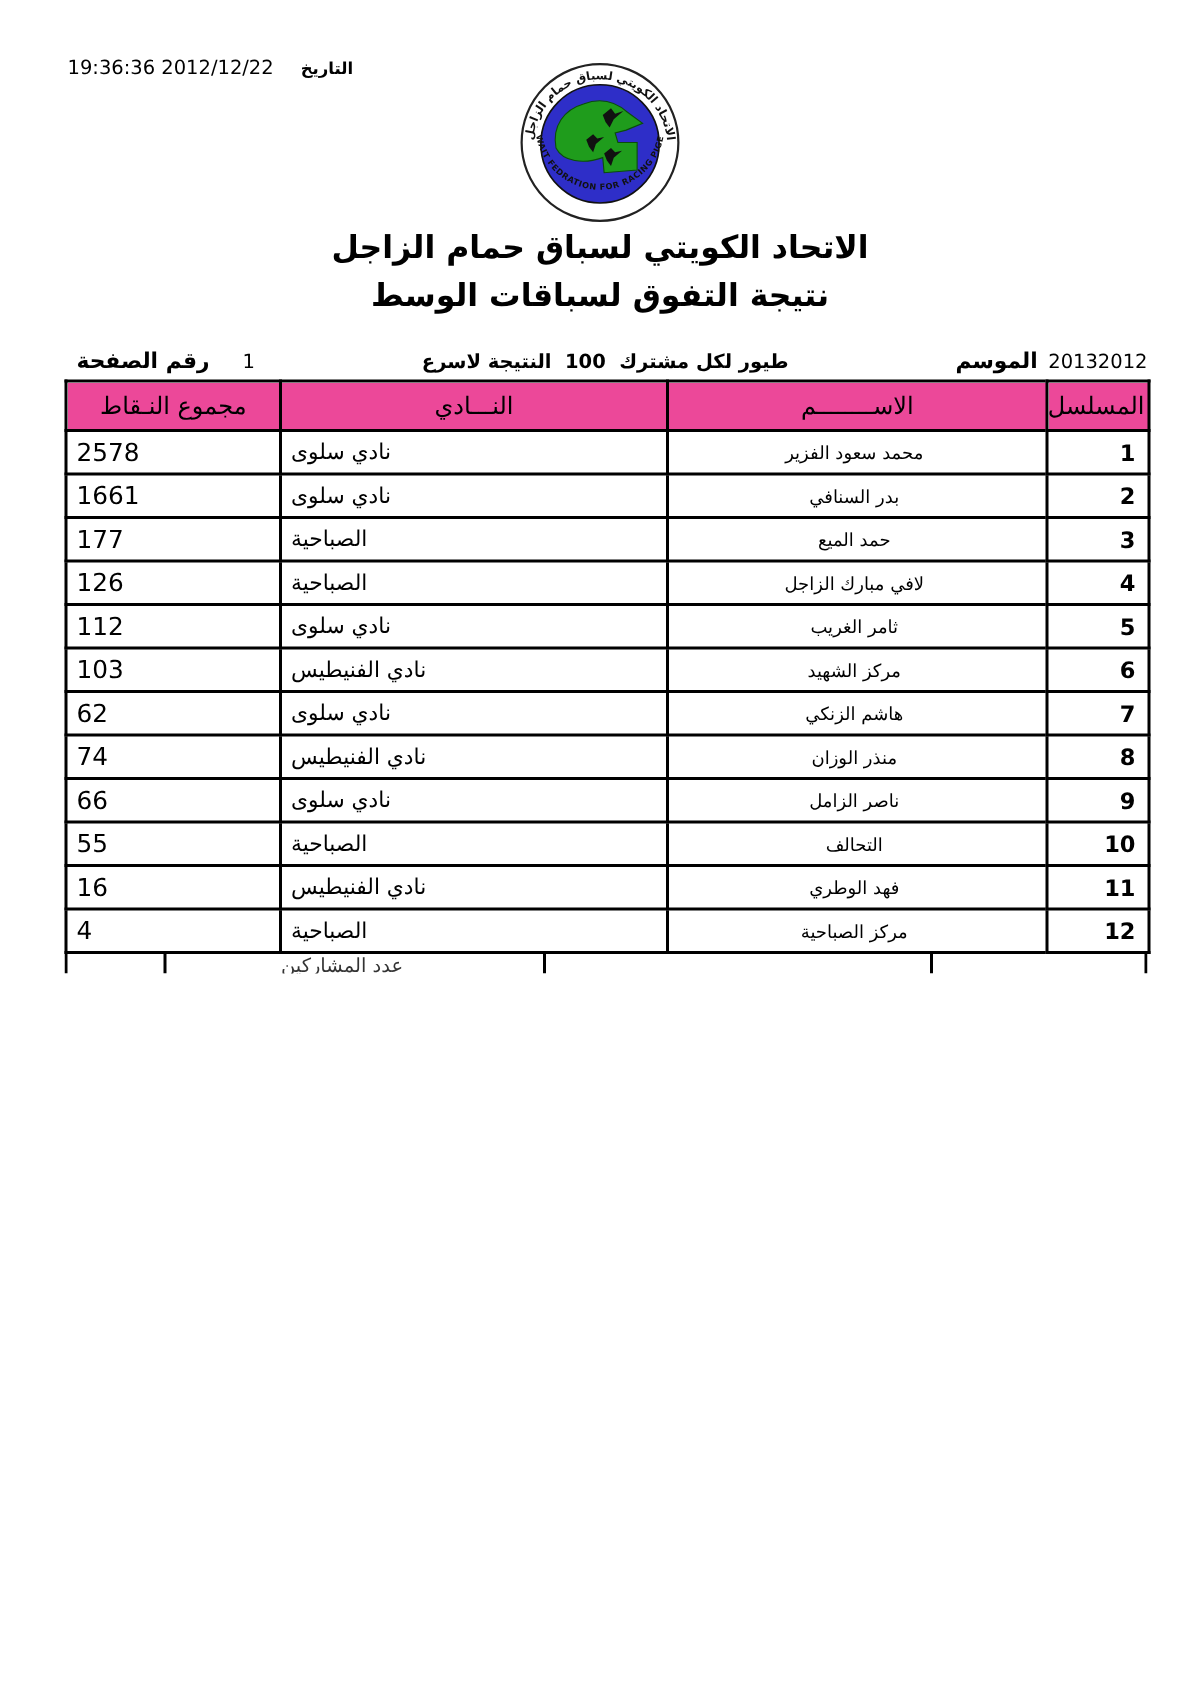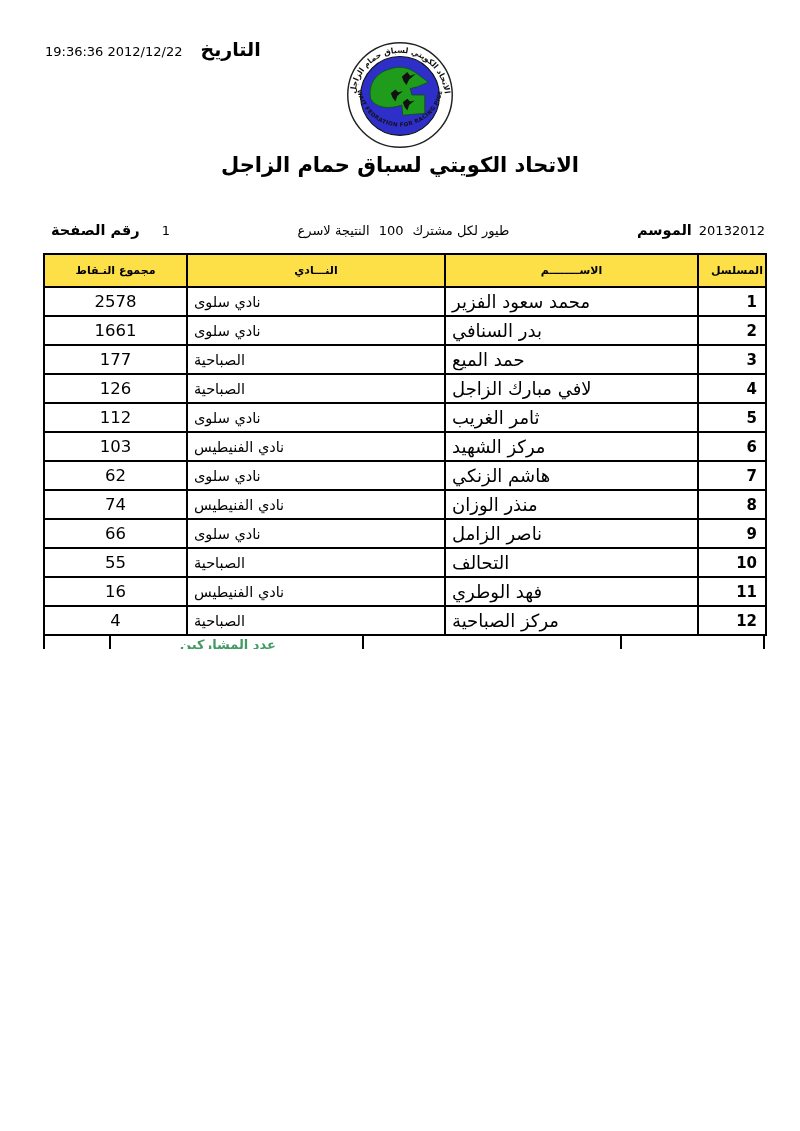--- a/index.html
+++ b/index.html
@@ -7,59 +7,59 @@
   body { font-family:"DejaVu Sans", sans-serif; color:#000; }
   #page {
     position:relative; width:800px; height:1051px; background:#ffffff;
     overflow:hidden; margin:0 auto;
   }
   
   #date-line {
     position:absolute; top:38px; left:45px; display:flex; align-items:baseline; gap:18px;
     font-size:13px;
   }
-  #date-line .label { font-weight:bold; font-size:19px; }
+  #date-line .label { font-weight:bold; font-size:11px; }
   
   #logo { position:absolute; top:40px; left:342px; width:116px; height:110px; }
   
   .title { position:absolute; left:0; width:800px; text-align:center; font-weight:bold; }
   #title1 { top:153px; font-size:21px; }
   #title2 { top:185px; font-size:21px; }
   
   #meta-row {
     position:absolute; top:222px; left:43px; width:722px; height:22px;
     display:flex; flex-direction:row-reverse; justify-content:space-between; align-items:baseline;
     font-size:13px;
   }
-  .meta-group { display:flex; flex-direction:row-reverse; align-items:baseline; gap:7px; direction:rtl; }
+  .meta-group { display:flex; flex-direction:row-reverse; align-items:baseline; gap:7px; direction:rtl;margin-top:11px; }
   .meta-group .bold { font-weight:bold; font-size:14.5px; }
-  #meta-center { gap:9px; }
+  #meta-center { gap:9px;font-weight:bold; }
   #meta-page { gap:22px; padding-left:8px; }
   
   #results-table-wrap { position:absolute; top:253px; left:43px; width:724px; direction:rtl; }
   table { border-collapse:collapse; width:722px; table-layout:fixed; }
   th, td { border:2px solid #000; overflow:hidden; white-space:nowrap; }
   thead th {
-    background:#fde047; height:33px; font-size:11px; font-weight:bold;
+    background:#ec4899; height:33px; font-size:16px; font-weight:normal;
     text-align:center; padding:2px 4px;
   }
   thead th.h-serial { text-align:right; padding-right:2px; }
   tbody td { height:29px; font-size:14px; padding:1px 6px; background:#fff; }
   td.cell-serial { text-align:left; font-weight:bold; font-size:15px; direction:ltr; padding-right:8px; text-align:right; }
-  td.cell-name  { text-align:left; padding-right:10px; font-size:18px; }
+  td.cell-name  { text-align:center; padding-right:10px; font-size:12px; }
   td.cell-club  { text-align:left; font-size:14.5px; }
-  td.cell-points{ text-align:center; font-size:16.5px; direction:ltr; font-weight:500; }
+  td.cell-points{ font-size:16.5px; direction:ltr; font-weight:500; }
   
   #partial-row {
     position:absolute; top:636px; left:43px; width:722px; height:13px; overflow:hidden;
   }
   #partial-row .vline { position:absolute; top:0; bottom:0; width:2px; background:#000; }
   #partial-row .ptext {
     position:absolute; top:1px; left:100px; width:170px; text-align:center;
-    font-size:13px; color:#15803d; font-weight:bold; opacity:.8;
+    font-size:13px; color:#000000; font-weight:normal; opacity:.8;
   }
   svg text { font-family:"DejaVu Sans", sans-serif; }
 </style>
 </head>
 <body>
 
 <div id="page">
 
   <div id="date-line">
     <span>19:36:36 2012/12/22</span>
@@ -84,20 +84,21 @@
       <text font-size="8.5" font-weight="bold" fill="#111">
         <textPath href="#arcTop" startOffset="50%" text-anchor="middle">الاتحاد الكويتي لسباق حمام الزاجل</textPath>
       </text>
       <text font-size="6" font-weight="bold" fill="#111" letter-spacing="0.4">
         <textPath href="#arcBottom" startOffset="50%" text-anchor="middle">KUWAIT FEDRATION FOR RACING PIGEON</textPath>
       </text>
     </svg>
   </div>
 
   <div class="title" id="title1">الاتحاد الكويتي لسباق حمام الزاجل</div>
+  <div class="title" id="title2">نتيجة التفوق لسباقات الوسط</div>
 
   <div id="meta-row">
     <div class="meta-group" id="meta-season">
       <span class="bold">الموسم</span>
       <span dir="ltr">20132012</span>
     </div>
     <div class="meta-group" id="meta-center">
       <span>النتيجة لاسرع</span>
       <span dir="ltr">100</span>
       <span>طيور لكل مشترك</span>

